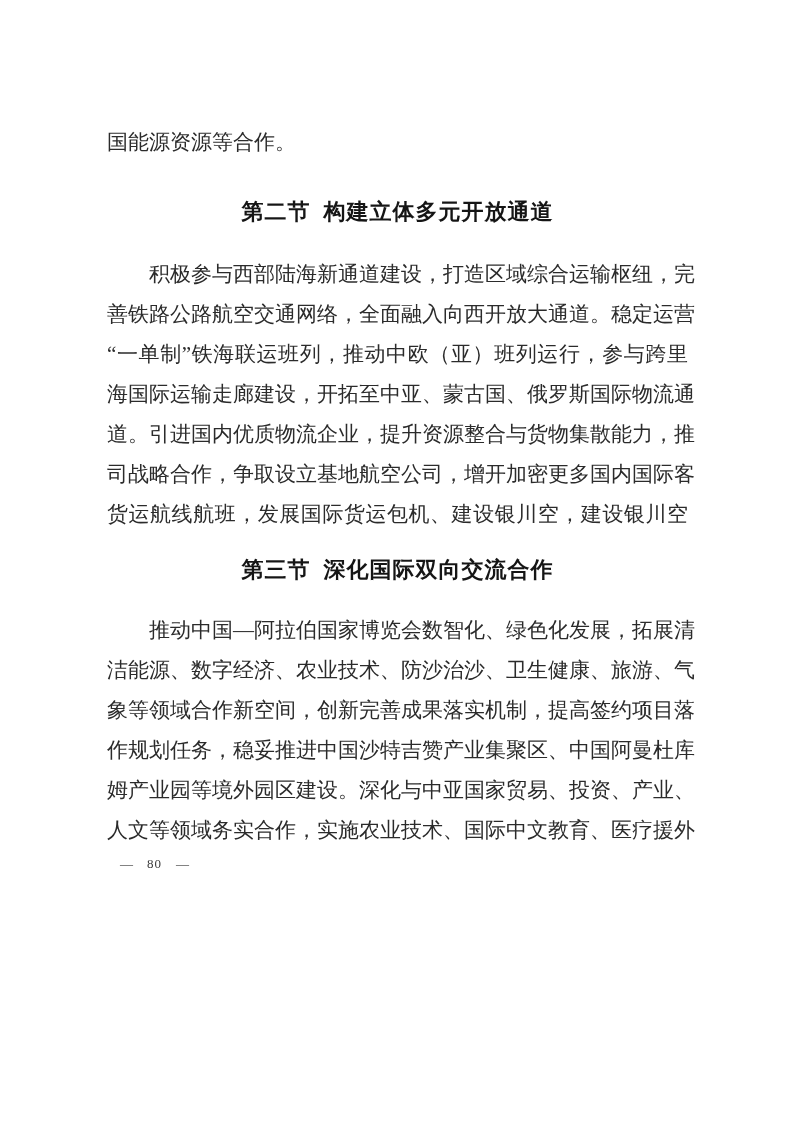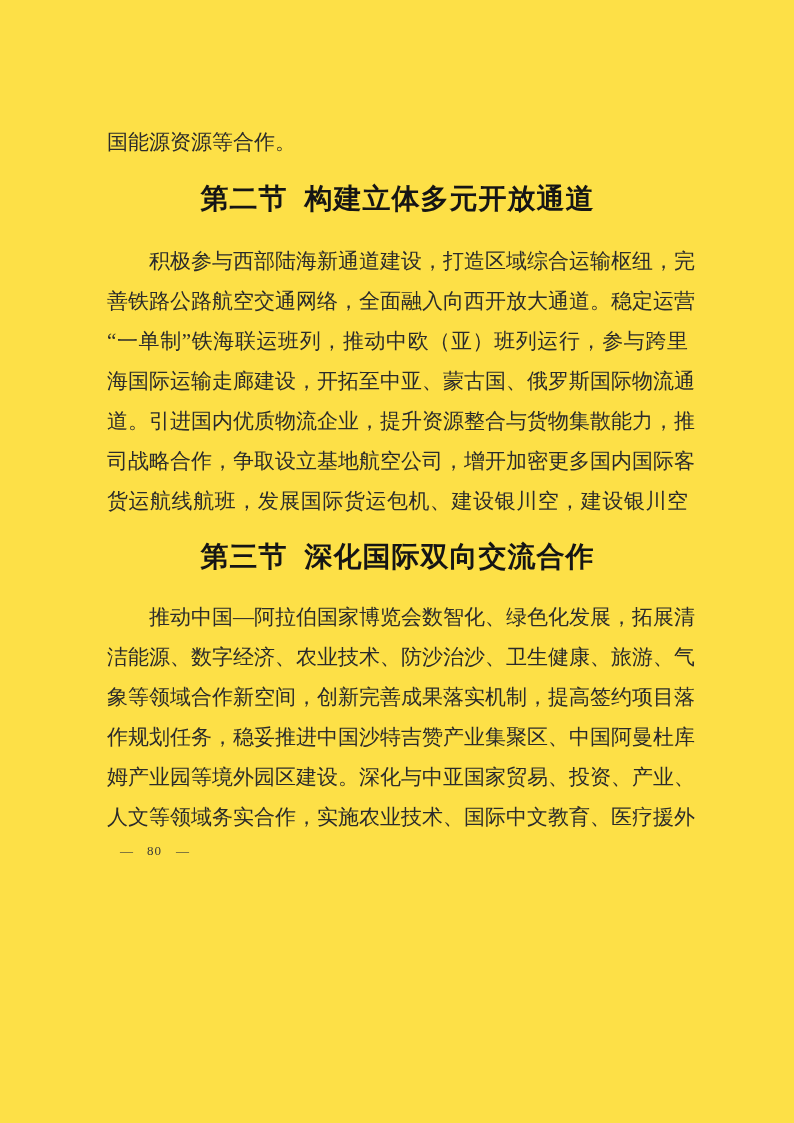--- a/index.html
+++ b/index.html
@@ -5,21 +5,21 @@
   html, body {
     margin: 0;
     padding: 0;
     background: #e9e9e9;
   }
   .page {
     position: relative;
     width: 794px;
     height: 1123px;
     margin: 0 auto;
-    background: #fde047;
+    background: #ffffff;
     overflow: hidden;
     font-family: "Liberation Serif", "DejaVu Serif", serif;
     color: #2b2b2b;
   }
   .content {
     box-sizing: border-box;
     width: 794px;
     padding: 122px 106px 0 107px;
   }
   .body-line {
@@ -37,27 +37,27 @@
     text-align: left;
     text-align-last: left;
   }
   .body-line.first-line {
     padding-left: 42px;
   }
   .continuation {
     margin: 0;
   }
   .section-heading {
-    margin: 17px 0 0 0;
+    margin: 30px 0 0 0;
     height: 40px;
     line-height: 40px;
     text-align: center;
     font-family: "Liberation Sans", "DejaVu Sans", sans-serif;
     font-weight: bold;
-    font-size: 28px;
+    font-size: 22px;
     color: #151515;
     letter-spacing: 1px;
   }
   .section-heading .heading-num {
     margin-right: 0.6em;
   }
   .section-body {
     margin: 0;
     padding: 0;
   }

